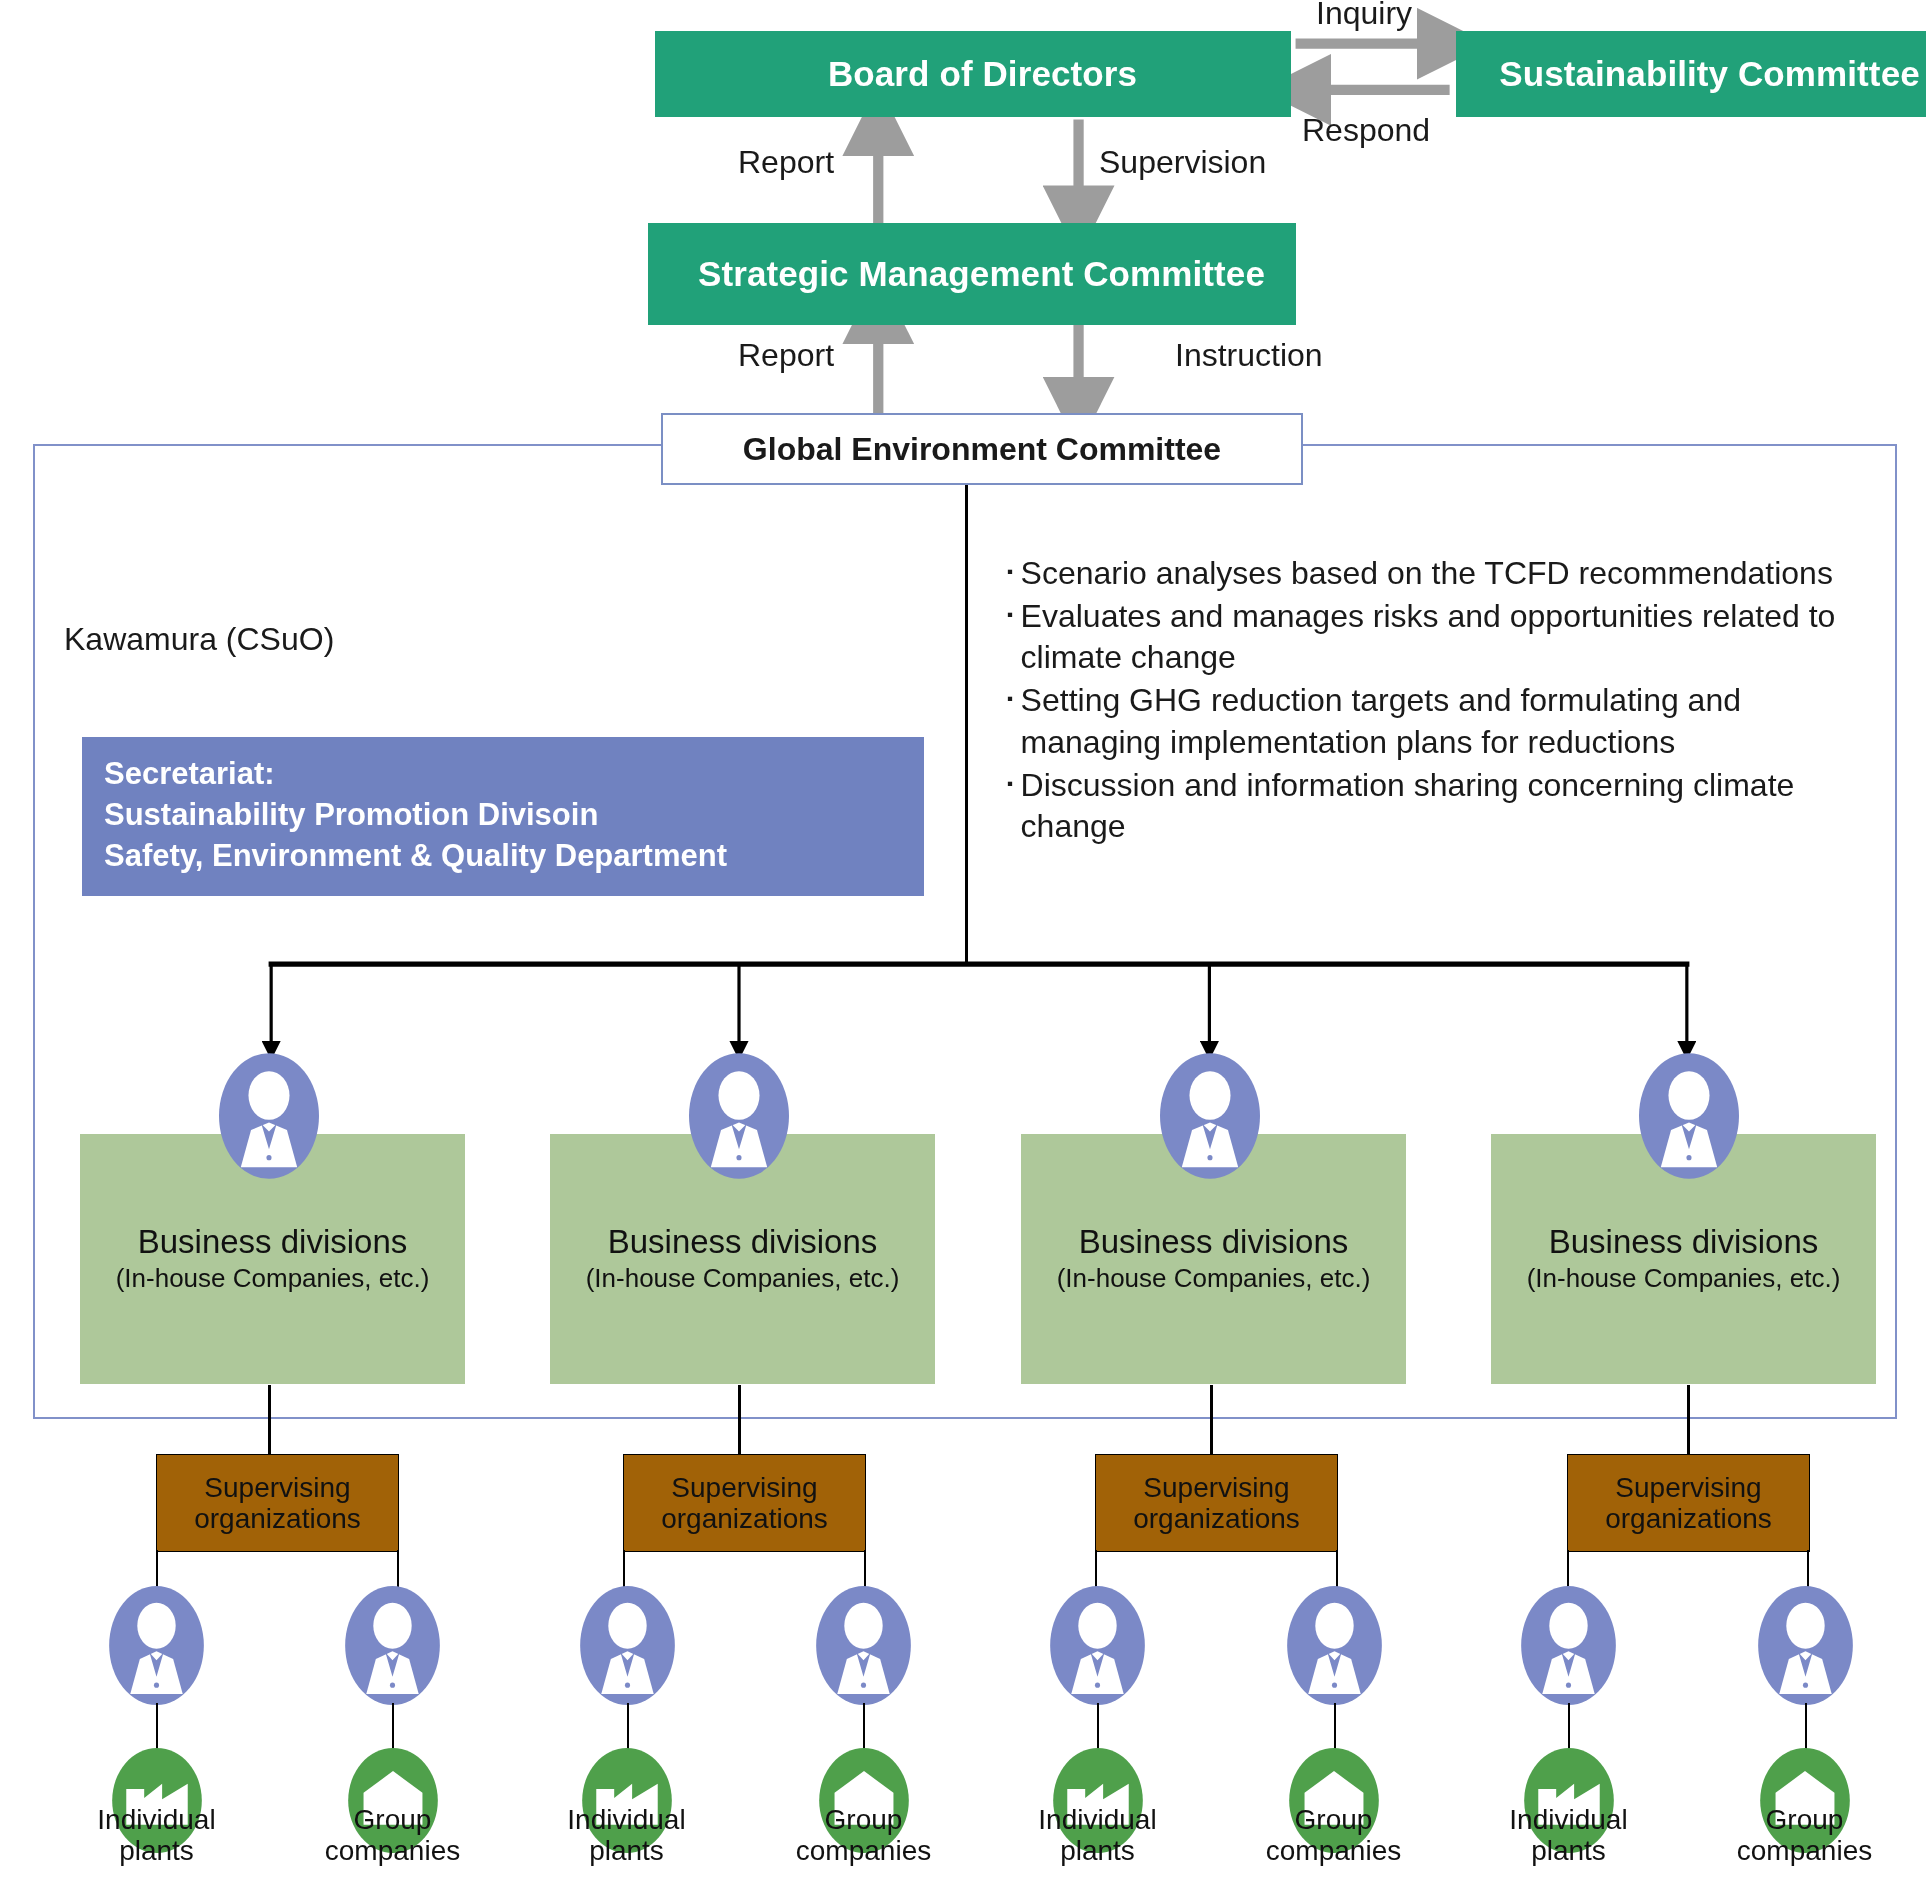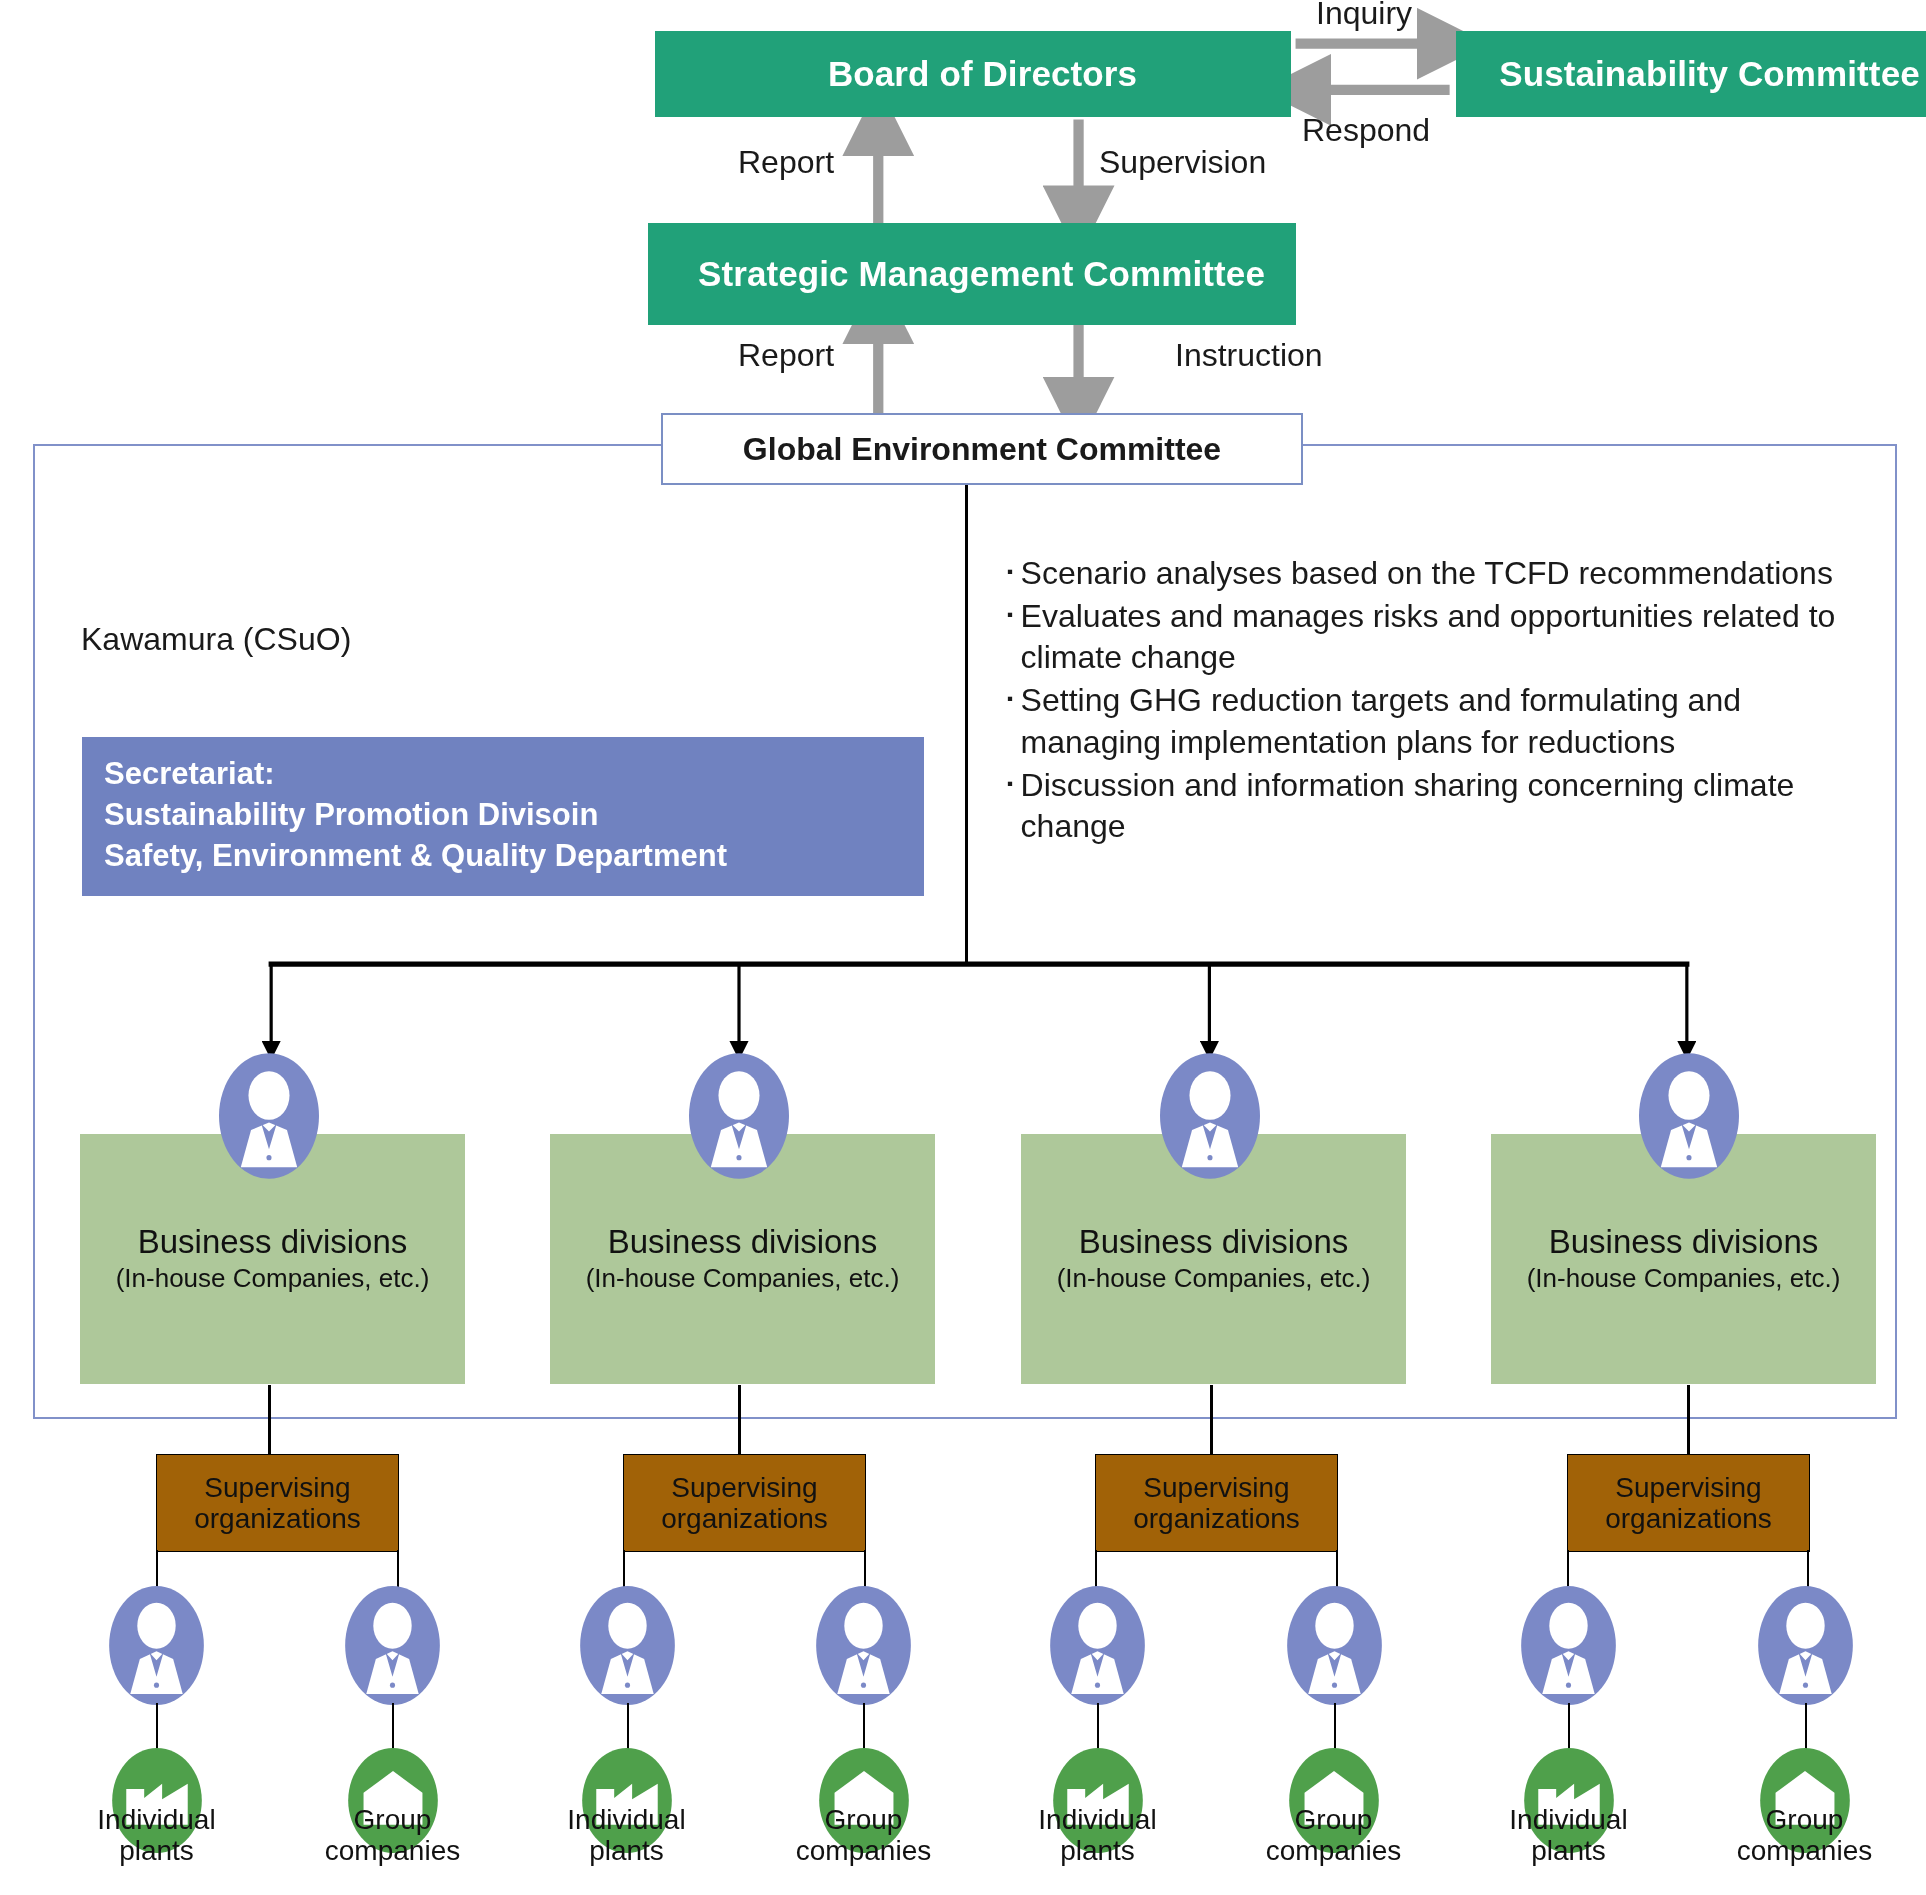--- a/index.html
+++ b/index.html
@@ -106,21 +106,21 @@
   <div class="abs plaintext" style="left:1142px;top:337px;margin-left:33px;">Instruction</div>
 
   <div class="abs outerpanel" style="left:33px;top:444px;width:1864px;height:975px;"></div>
 
   <div class="abs whitebox" style="left:661px;top:413px;width:642px;height:72px;">
     <span>Global Environment Committee</span>
   </div>
 
   <div class="abs vline" style="left:965px;top:485px;width:2.6px;height:480px;"></div>
 
-  <div class="abs plaintext" style="left:81px;top:621px;">Kawamura (CSuO)</div>
+  <div class="abs plaintext" style="left:64px;top:621px;">Kawamura (CSuO)</div>
 
   <div class="abs purplebox" style="left:82px;top:737px;width:842px;height:159px;">
     <div>Secretariat:</div>
     <div>Sustainability Promotion Divisoin</div>
     <div>Safety, Environment &amp; Quality Department</div>
   </div>
 
   <div class="abs bullets" style="left:1002px;top:553px;width:873px;">
     <div class="bi">
       <span class="dot">･</span>

